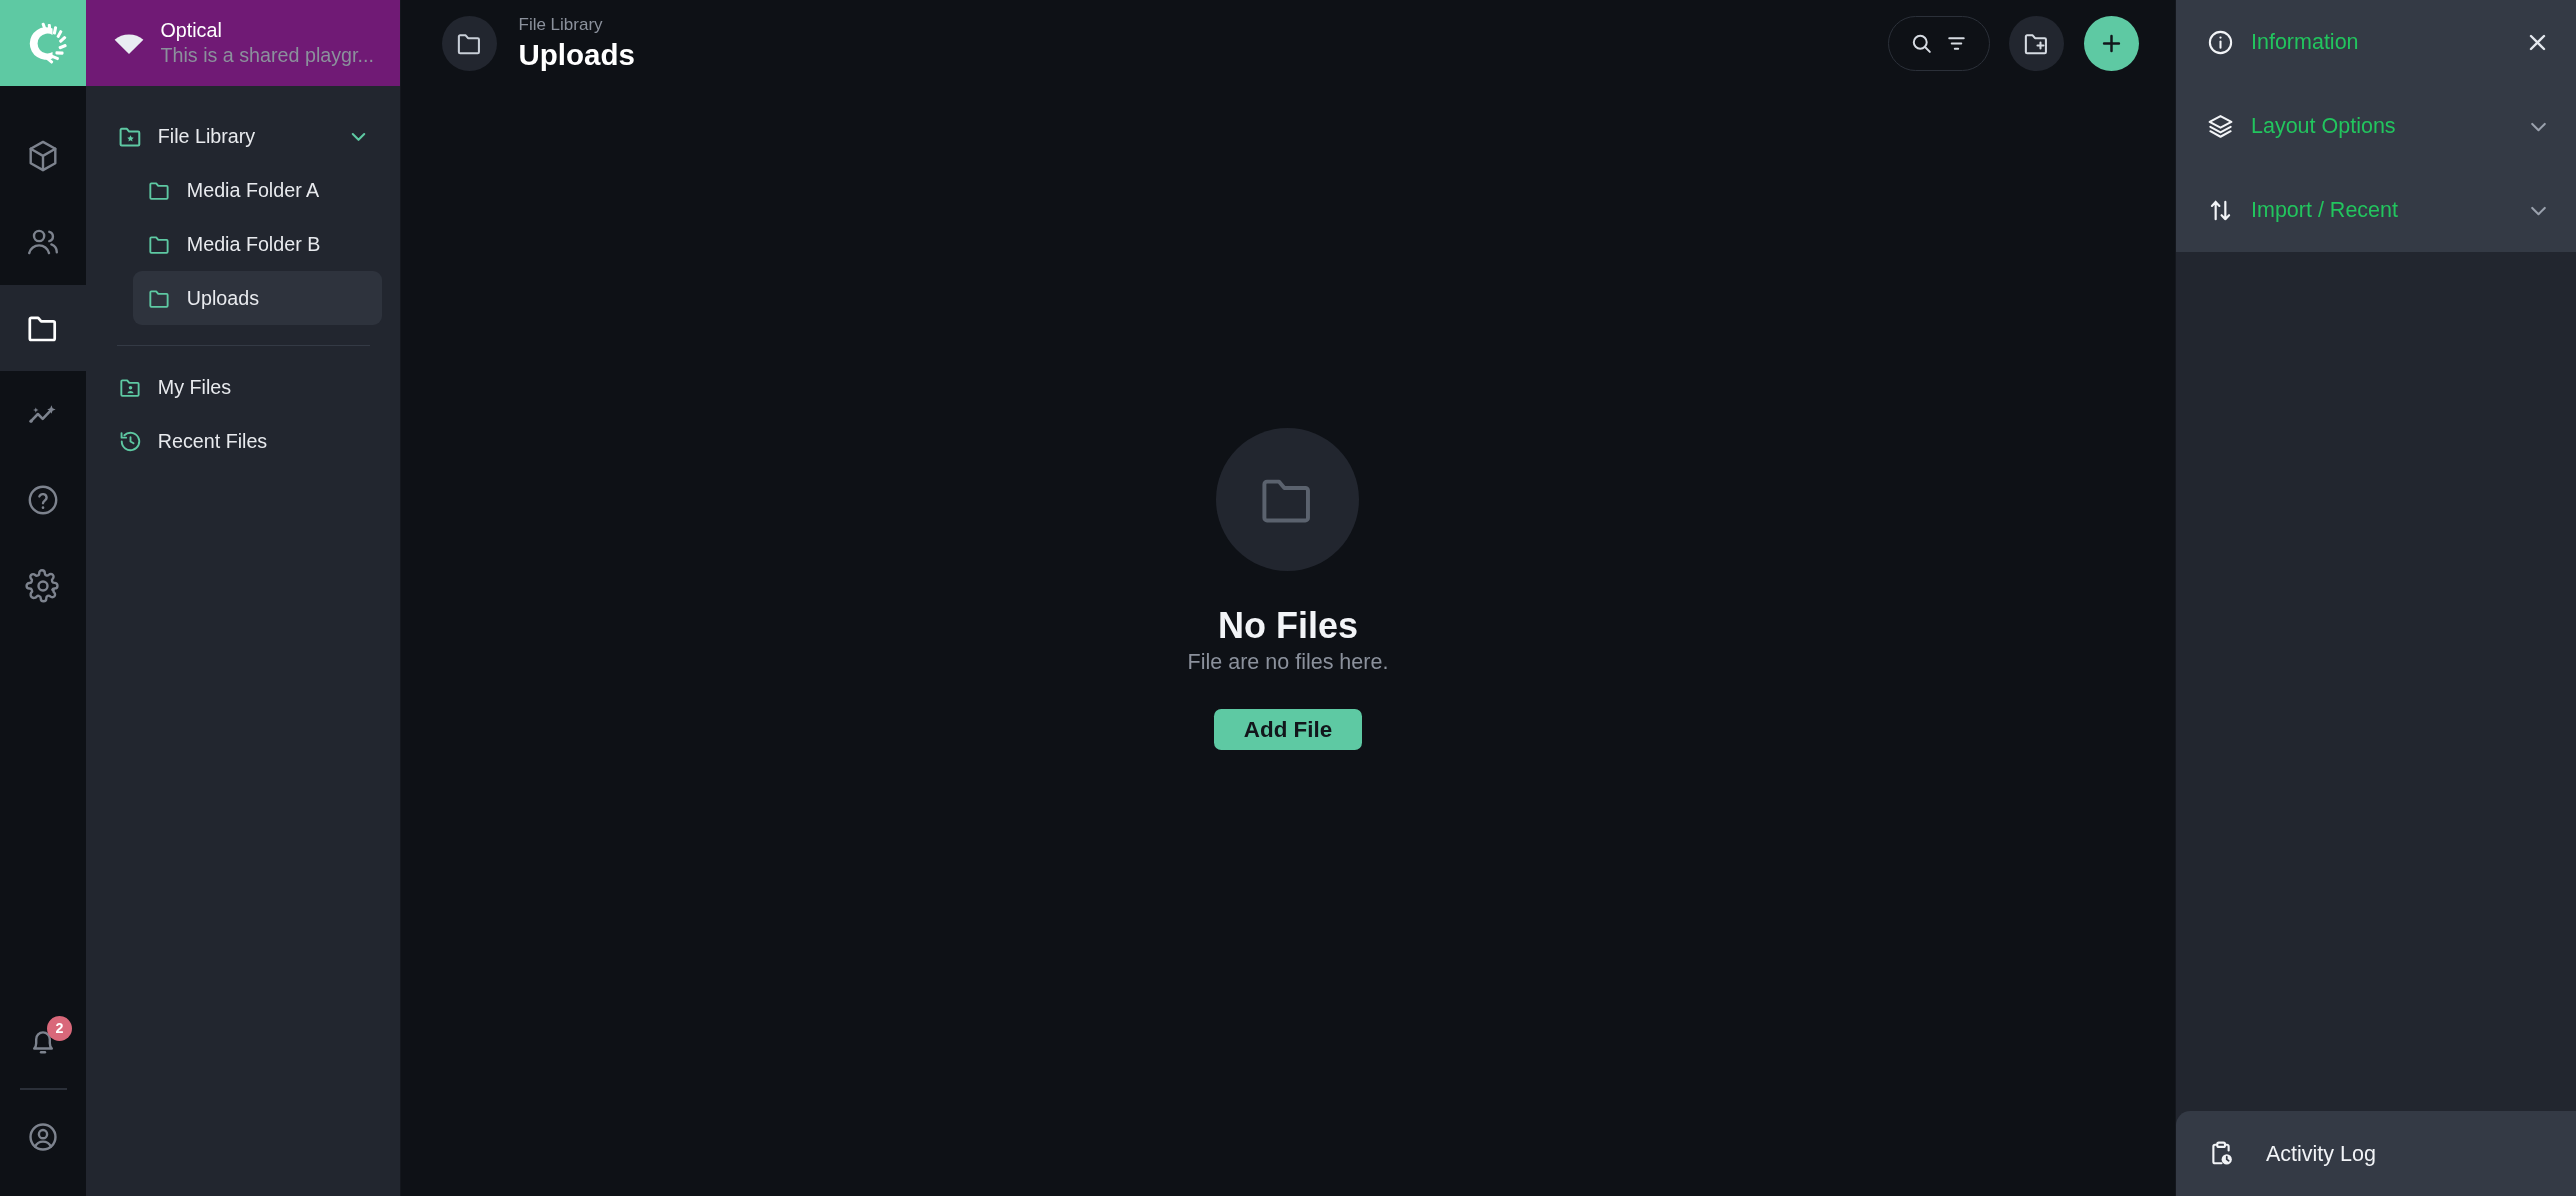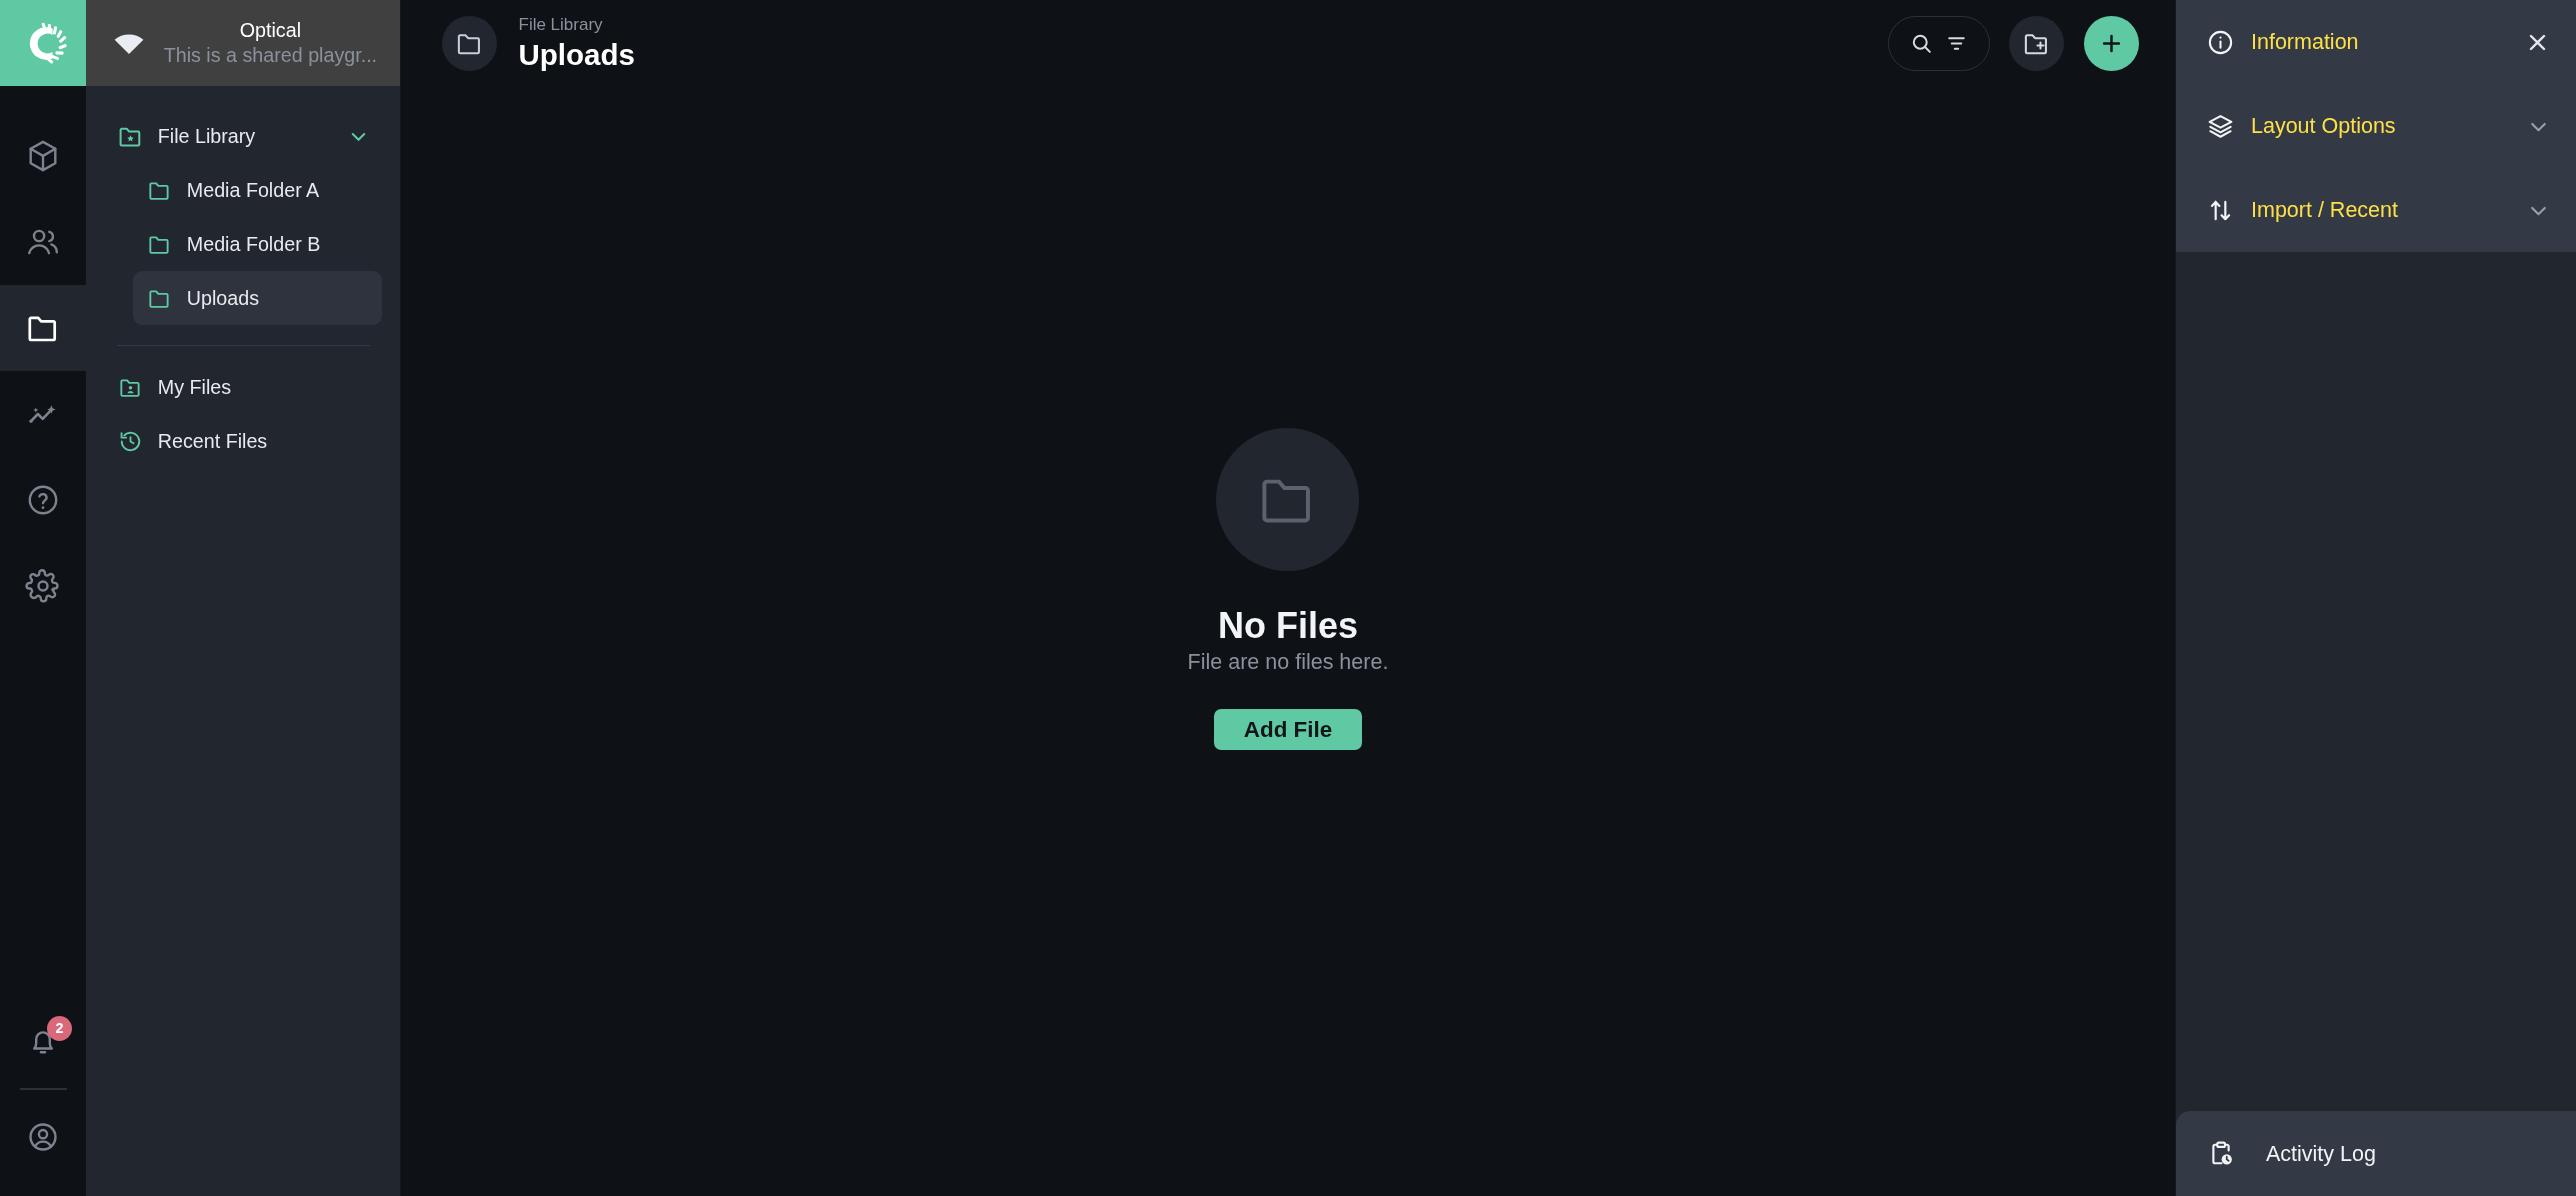--- a/index.html
+++ b/index.html
@@ -47,26 +47,25 @@
 
   
   .sidebar {
     width: 315px; flex: 0 0 315px; height: 100%;
     background: #22262f;
     border-right: 1.8px solid #14171d;
     display: flex; flex-direction: column;
   }
   .ws-header {
     height: 86px; flex: 0 0 86px;
-    background: #404040;
+    background: #701a75;
     display: flex; align-items: center;
     padding: 0 19.7px 0 23px;
     cursor: pointer;
     overflow: hidden;
-    text-align: center;
   }
   .ws-icon { flex: 0 0 39px; display: flex; align-items: center; justify-content: center; margin-right: 12.5px; }
   .ws-text { min-width: 0; overflow: hidden; }
   .ws-name { font-size: 19.7px; color: #ffffff; line-height: 1.25; white-space: nowrap; }
   .ws-sub {
     font-size: 19.7px; color: #8b919c; line-height: 1.25;
     white-space: nowrap; overflow: hidden; text-overflow: ellipsis;
     max-width: 225px;
   }
 
@@ -148,21 +147,21 @@
     width: 401px; flex: 0 0 401px; height: 100%;
     background: #22262f;
     display: flex; flex-direction: column;
     border-left: 1.8px solid #14171d;
   }
   .rpanel-top { background: #343a45; padding: 0 0 0 0; }
   .rp-row {
     height: 84px; display: flex; align-items: center;
     padding: 0 25px 0 30px; cursor: pointer; gap: 16px;
   }
-  .rp-label { font-size: 21.5px; color: #fde047; white-space: nowrap; }
+  .rp-label { font-size: 21.5px; color: #22c55e; white-space: nowrap; }
   .rp-right { margin-left: auto; display: flex; align-items: center; }
   .rpanel-fill { flex: 1 1 auto; }
   .activity {
     height: 86px; flex: 0 0 86px;
     background: #343a45;
     border-radius: 14.3px 0 0 0;
     display: flex; align-items: center;
     padding: 8px 30px; gap: 30px; cursor: pointer;
   }
   .activity-label { font-size: 21.5px; color: #f2f4f7; }

